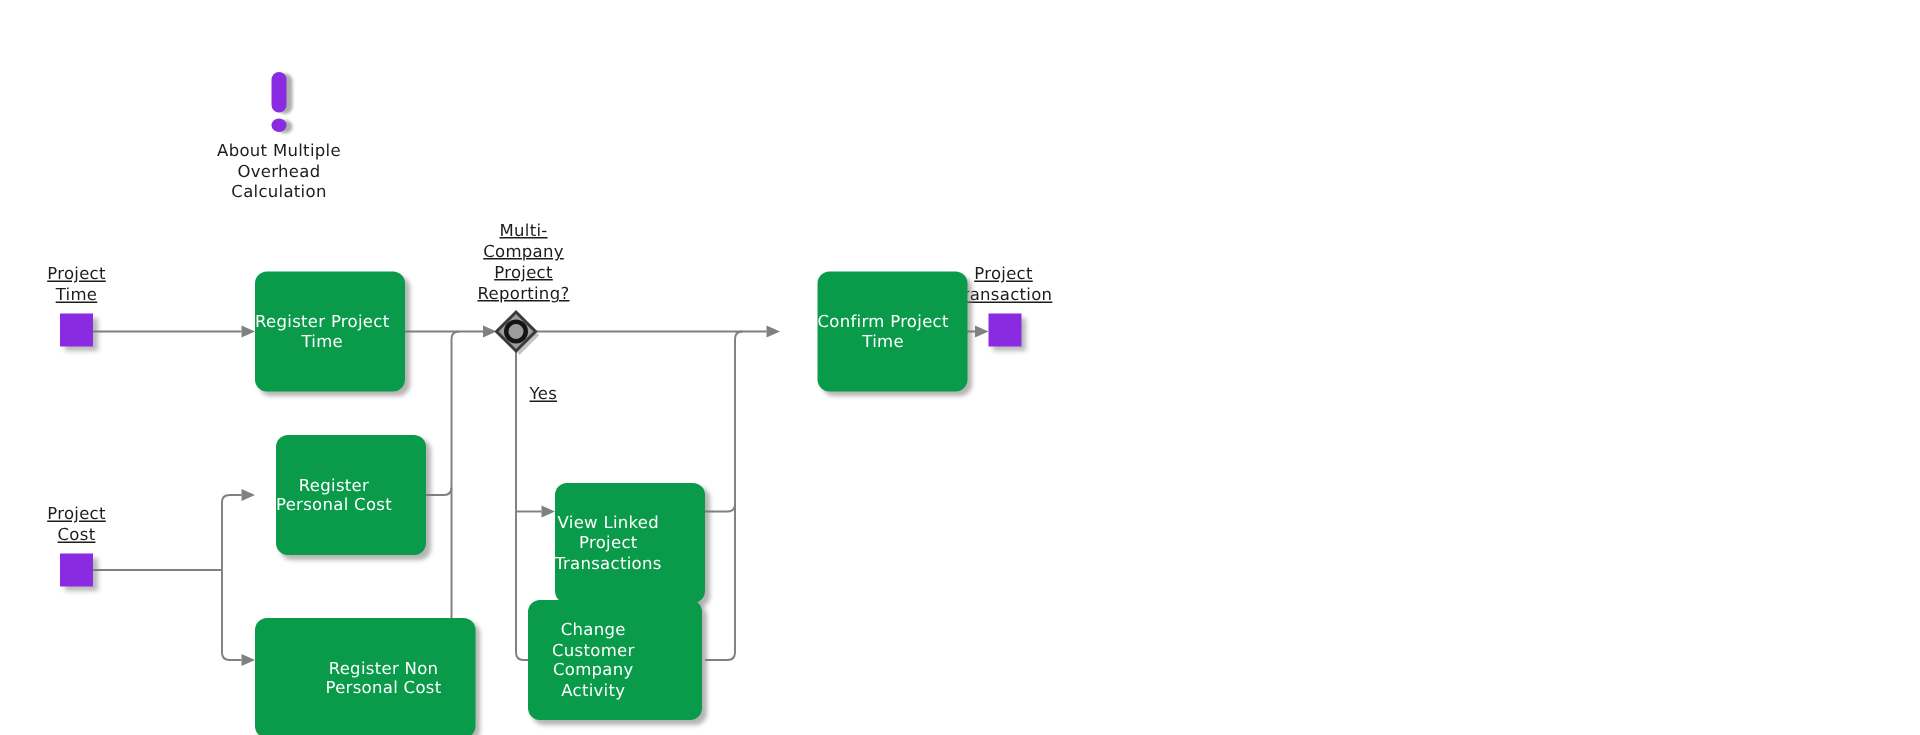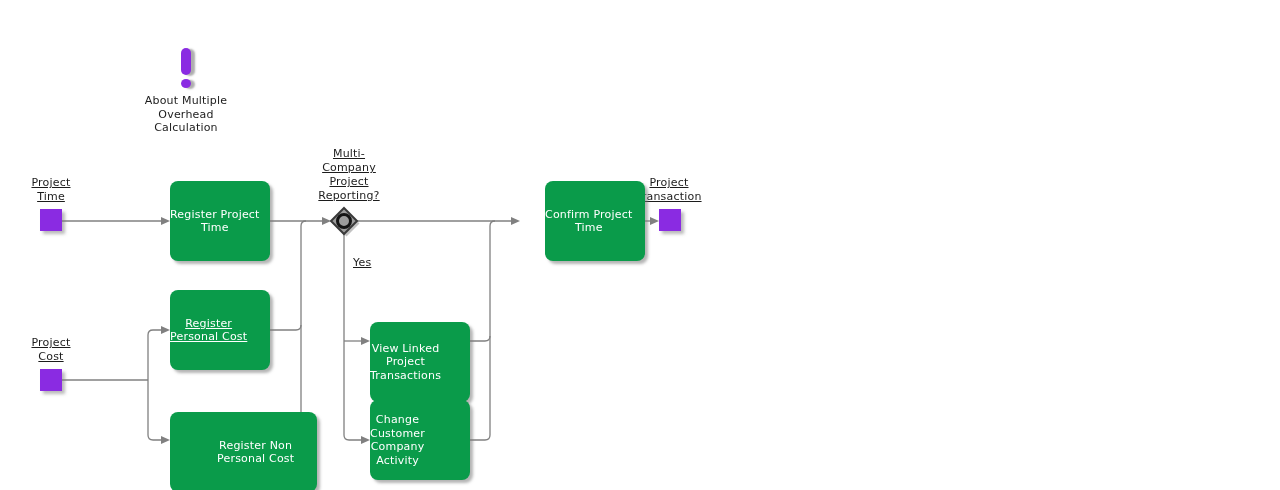--- a/index.html
+++ b/index.html
@@ -122,37 +122,37 @@
 Company
 Project
 Reporting?</div>
   <div class="lbl abs" style="left:353px; top:256px;">Yes</div>
 
   <div class="task" style="left:170px; top:181px;">
     <span class="lbl">Register Project
 Time</span>
   </div>
 
-  <div class="task" style="left:170px; top:290px;text-decoration:underline;">
+  <div class="task" style="left:184px; top:290px;">
     <span class="lbl">Register
 Personal Cost</span>
   </div>
 
   <div class="task" style="left:170px; top:412px;padding-left:47px;">
     <span class="lbl">Register Non
 Personal Cost</span>
   </div>
 
   <div class="task" style="left:370px; top:301px;margin-top:21px;">
     <span class="lbl">View Linked
 Project
 Transactions</span>
   </div>
 
-  <div class="task" style="left:370px; top:400px;">
+  <div class="task" style="left:352px; top:400px;padding-left:16px;">
     <span class="lbl">Change
 Customer
 Company
 Activity</span>
   </div>
 
   <div class="task" style="left:520px; top:181px;margin-left:25px;">
     <span class="lbl">Confirm Project
 Time</span>
   </div>

